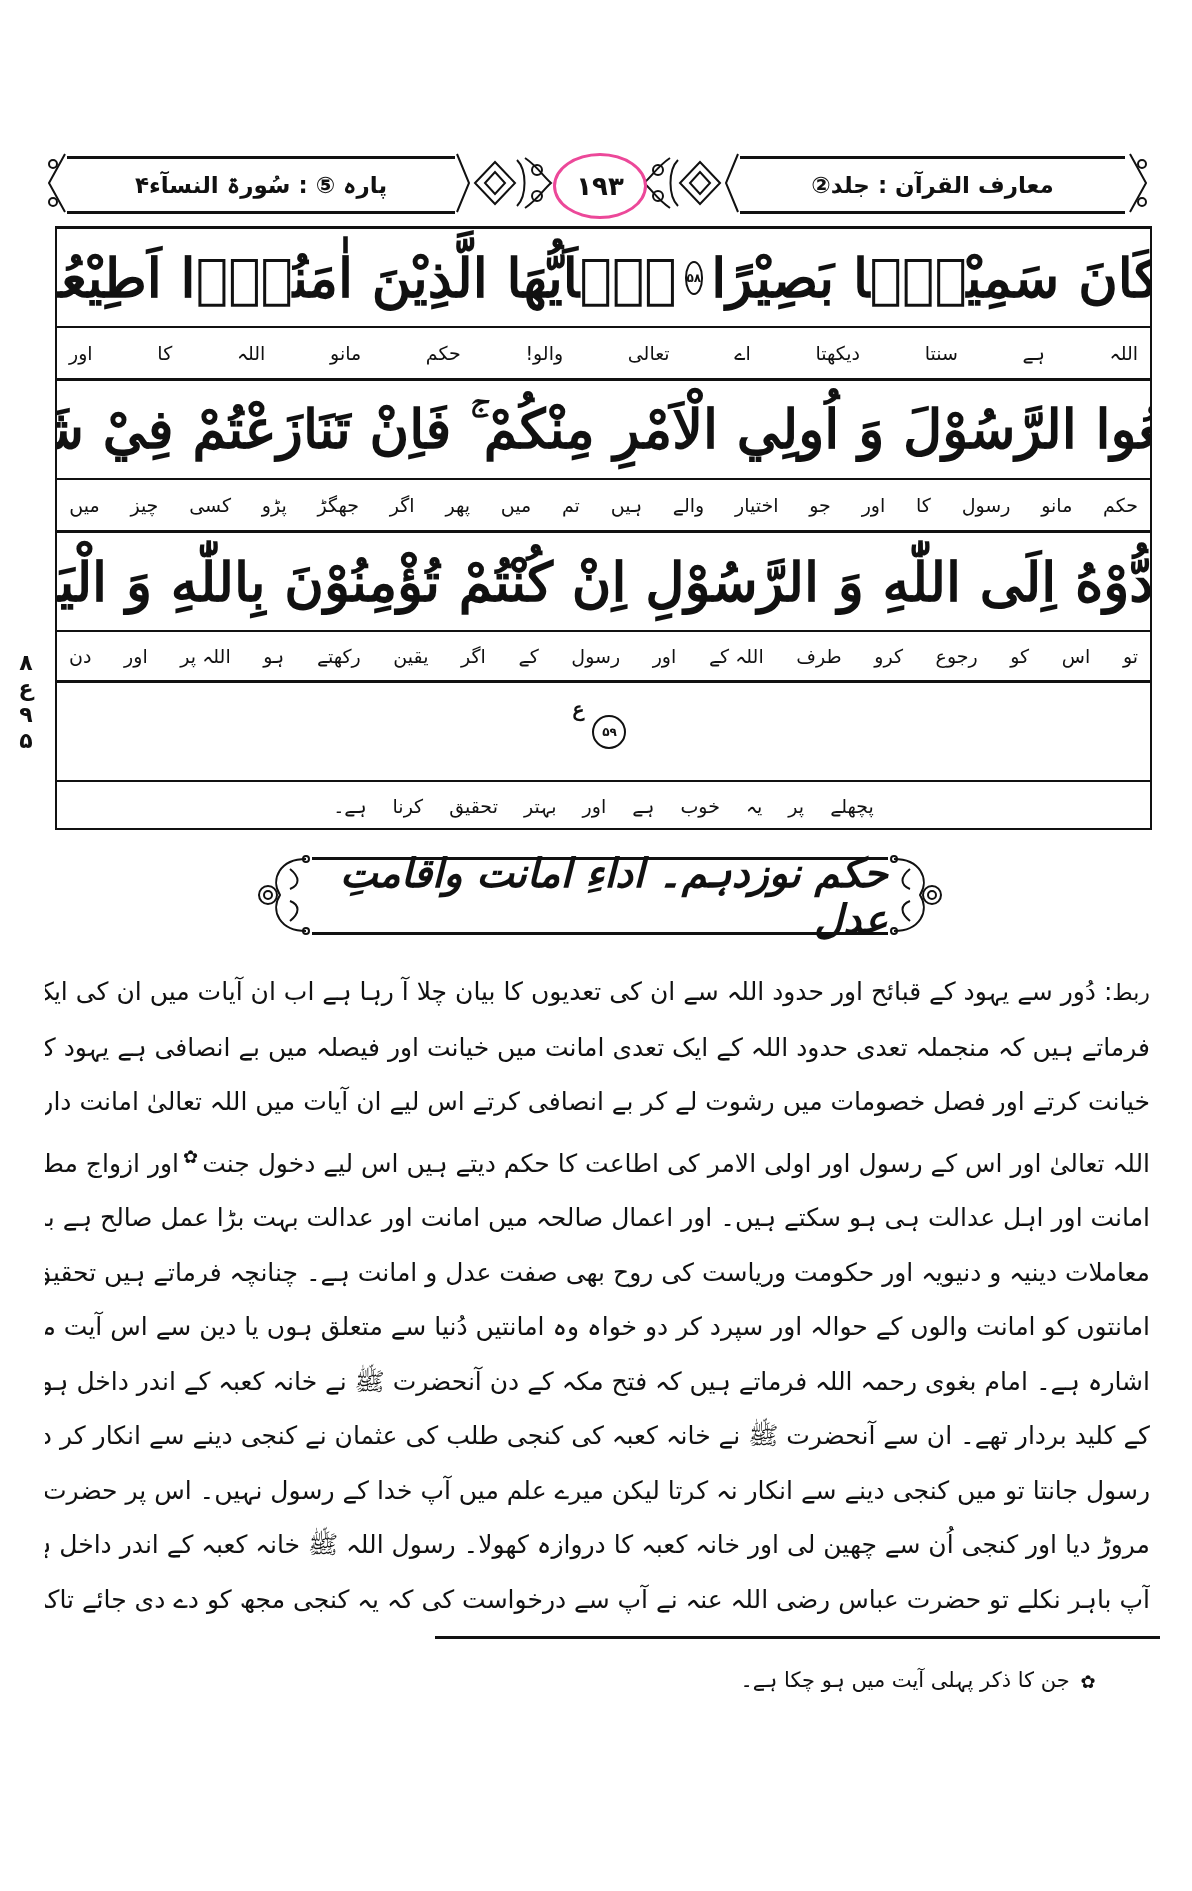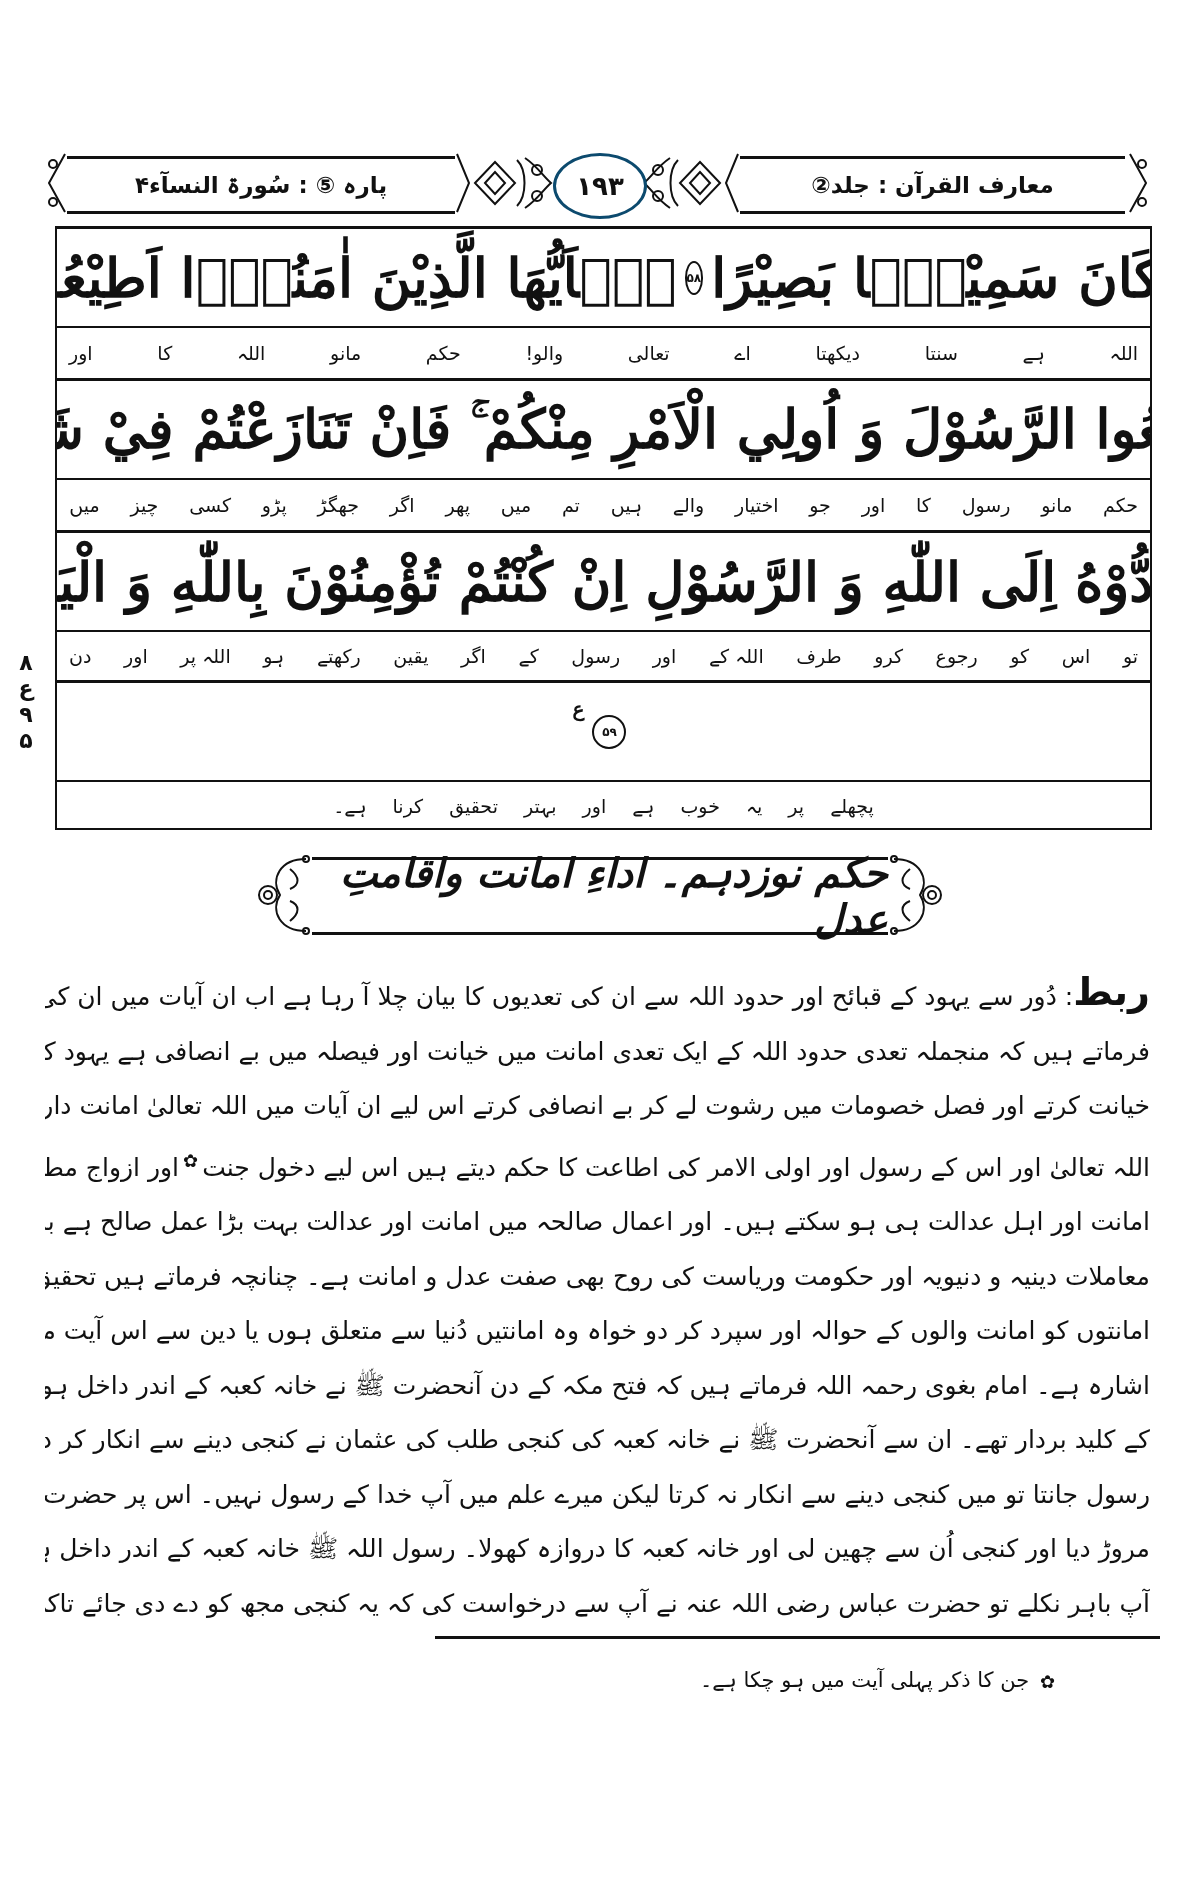--- a/index.html
+++ b/index.html
@@ -8,21 +8,21 @@
   .rtl { direction: rtl; unicode-bidi: embed; }
 
   
   .header { position: absolute; left: 45px; top: 150px; width: 1105px; height: 66px; }
   .hdr-box { position: absolute; top: 6px; height: 52px; border-top: 3px solid #111; border-bottom: 3px solid #111;
              display: flex; align-items: center; justify-content: center; font-size: 23px; font-weight: bold; }
   .hdr-left { left: 22px; width: 388px; }
   .hdr-right { left: 695px; width: 385px; }
   .orn { position: absolute; top: 0; width: 22px; height: 66px; }
   .center-orn { position: absolute; left: 410px; top: 0; width: 285px; height: 66px; }
-  .page-num { position: absolute; left: 508px; top: 3px; width: 88px; height: 60px; border: 3px solid #0c4a6e; border-radius: 50%;
+  .page-num { position: absolute; left: 508px; top: 3px; width: 88px; height: 60px; border: 3px solid #ec4899; border-radius: 50%;
               display: flex; align-items: center; justify-content: center; font-size: 26px; font-weight: bold; background:#fff; }
 
   
   .verse-box { position: absolute; left: 55px; top: 226px; width: 1093px; height: 604px; border-left: 2px solid #111; border-right: 2px solid #111; }
   .vrow { position: absolute; left: 0; width: 100%; border-top: 3px solid #111; box-sizing: border-box;
           display: flex; align-items: center; justify-content: center; font-family: "DejaVu Serif", serif; font-weight: bold;
           font-size: 54px; letter-spacing: 1px; white-space: nowrap; overflow: hidden; }
   .trow { position: absolute; left: 0; width: 100%; border-top: 2px solid #111; box-sizing: border-box;
           display: flex; align-items: center; font-size: 19px; padding: 0 12px; white-space: nowrap; }
   .trow.spread { justify-content: space-between; }
@@ -38,25 +38,25 @@
   
   .section-head { position: absolute; left: 250px; top: 845px; width: 700px; height: 100px; }
   .sh-box { position: absolute; left: 62px; right: 62px; top: 12px; bottom: 10px; border-top: 3px solid #111; border-bottom: 3px solid #111;
             display: flex; align-items: center; justify-content: center; font-size: 40px; font-weight: bold; font-style: italic; }
   .sh-orn { position: absolute; top: 4px; width: 60px; height: 92px; }
 
   
   .body-text { position: absolute; left: 45px; top: 965px; width: 1105px; font-size: 25px; line-height: 54.5px;
                direction: rtl; text-align: justify; text-align-last: justify; }
   .body-line { display: block; white-space: nowrap; overflow: hidden; text-align-last: justify; }
-  .lead-label { font-weight: 700; font-size: 38px; }
+  .lead-label { font-weight: 400; font-size: 22px; }
   .fn-star { display: inline-block; font-size: 18px; vertical-align: super; margin: 0 4px; }
 
   .fn-rule { position: absolute; left: 435px; top: 1636px; width: 725px; border-top: 3px solid #111; }
-  .footnote { position: absolute; left: 700px; top: 1668px; width: 440px; font-size: 21px; direction: rtl; text-align: left; }
+  .footnote { position: absolute; left: 700px; top: 1668px; width: 440px; font-size: 21px; direction: rtl; text-align: center; }
 </style>
 </head>
 <body>
 
 <div class="header">
   <svg class="orn" style="left:0" viewBox="0 0 22 66">
     <path d="M20 4 L4 33 L20 62" fill="none" stroke="#111" stroke-width="2"></path>
     <circle cx="8" cy="14" r="4" fill="none" stroke="#111" stroke-width="2"></circle>
     <circle cx="8" cy="52" r="4" fill="none" stroke="#111" stroke-width="2"></circle>
   </svg>

